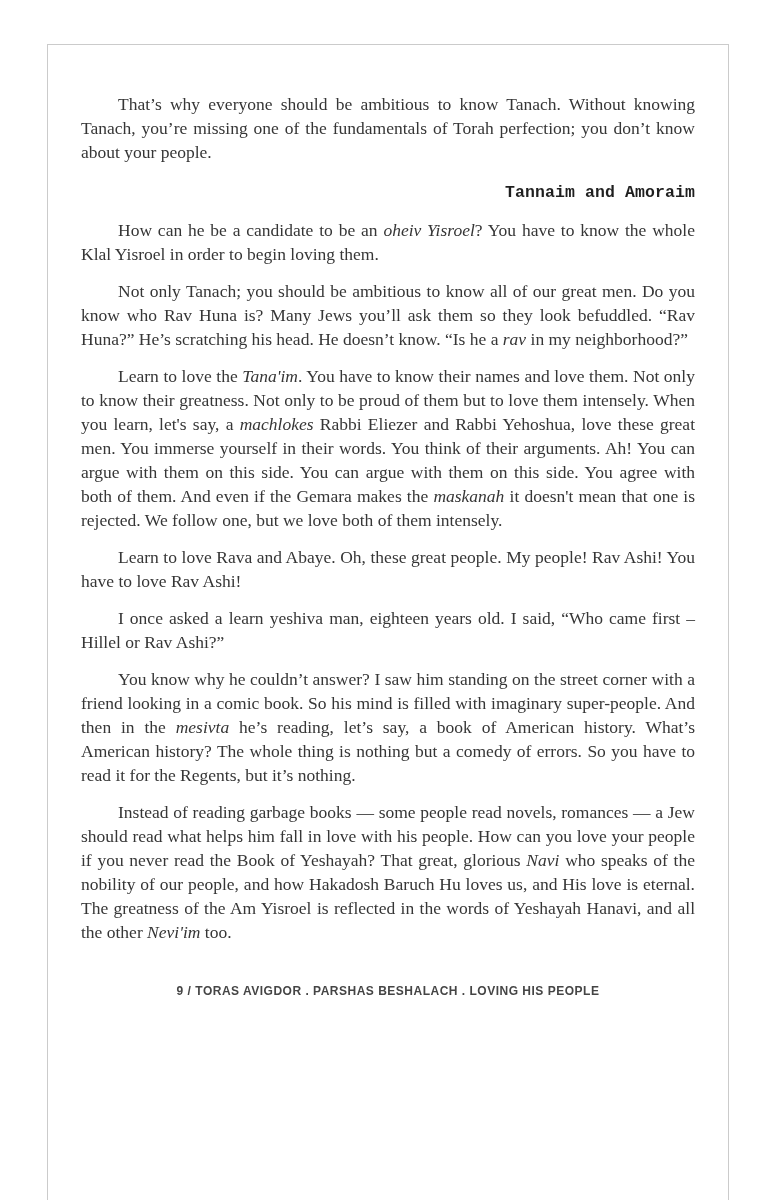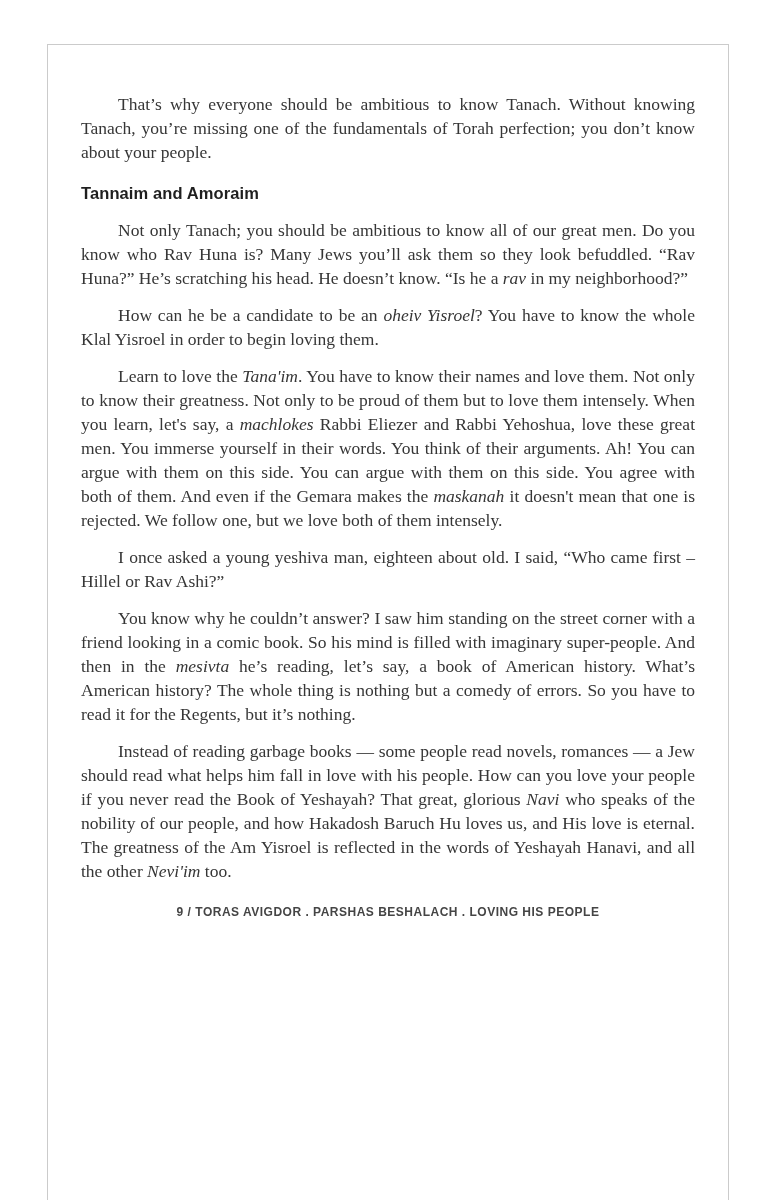--- a/index.html
+++ b/index.html
@@ -34,52 +34,53 @@
     color: #363636;
     text-align: justify;
     text-indent: 37px;
     margin: 0 0 13px 0;
     hyphens: none;
   }
   .para em {
     font-style: italic;
   }
   .heading {
-    font-family: Liberation Sans, sans-serif;
+    font-family: Liberation Mono, monospace;
     font-weight: 700;
     font-size: 16.5px;
     line-height: 20px;
     color: #1f1f1f;
-    text-align: left;
+    text-align: right;
     letter-spacing: 0.1px;
     margin: 19px 0 15px 0;
   }
   .footer {
     font-family: "Liberation Sans", sans-serif;
     font-weight: 700;
     font-size: 12px;
     letter-spacing: 0.5px;
     color: #454545;
     text-align: center;
-    margin-top: 22px;
+    margin-top: 40px;
     white-space: nowrap;
   }
 </style>
 </head>
 <body>
 
 <div class="canvas">
   <div class="page">
     <div>
         <p class="para"><span>That’s why everyone should be ambitious to know Tanach. Without knowing Tanach, you’re missing one of the fundamentals of Torah perfection; you don’t know about your people.</span></p>
         <h2 class="heading">Tannaim and Amoraim</h2>
+        <p class="para"><span>How can he be a candidate to be an </span><em>oheiv Yisroel</em><span>? You have to know the whole Klal Yisroel in order to begin loving them.</span></p>
         <p class="para"><span>Not only Tanach; you should be ambitious to know all of our great men. Do you know who Rav Huna is? Many Jews you’ll ask them so they look befuddled. “Rav Huna?” He’s scratching his head. He doesn’t know. “Is he a </span><em>rav</em><span> in my neighborhood?”</span></p>
-        <p class="para"><span>How can he be a candidate to be an </span><em>oheiv Yisroel</em><span>? You have to know the whole Klal Yisroel in order to begin loving them.</span></p>
         <p class="para"><span>Learn to love the </span><em>Tana'im</em><span>. You have to know their names and love them. Not only to know their greatness. Not only to be proud of them but to love them intensely. When you learn, let's say, a </span><em>machlokes</em><span> Rabbi Eliezer and Rabbi Yehoshua, love these great men. You immerse yourself in their words. You think of their arguments. Ah! You can argue with them on this side. You can argue with them on this side. You agree with both of them. And even if the Gemara makes the </span><em>maskanah</em><span> it doesn't mean that one is rejected. We follow one, but we love both of them intensely.</span></p>
-        <p class="para"><span>I once asked a young yeshiva man, eighteen about old. I said, “Who came first – Hillel or Rav Ashi?”</span></p>
+        <p class="para"><span>Learn to love Rava and Abaye. Oh, these great people. My people! Rav Ashi! You have to love Rav Ashi!</span></p>
+        <p class="para"><span>I once asked a learn yeshiva man, eighteen years old. I said, “Who came first – Hillel or Rav Ashi?”</span></p>
         <p class="para"><span>You know why he couldn’t answer? I saw him standing on the street corner with a friend looking in a comic book. So his mind is filled with imaginary super-people. And then in the </span><em>mesivta</em><span> he’s reading, let’s say, a book of American history. What’s American history? The whole thing is nothing but a comedy of errors. So you have to read it for the Regents, but it’s nothing.</span></p>
         <p class="para"><span>Instead of reading garbage books — some people read novels, romances — a Jew should read what helps him fall in love with his people. How can you love your people if you never read the Book of Yeshayah? That great, glorious </span><em>Navi</em><span> who speaks of the nobility of our people, and how Hakadosh Baruch Hu loves us, and His love is eternal. The greatness of the Am Yisroel is reflected in the words of Yeshayah Hanavi, and all the other </span><em>Nevi'im</em><span> too.</span></p>
       </div>
     <div class="footer">
       <span>9 / TORAS AVIGDOR . PARSHAS BESHALACH . LOVING HIS PEOPLE</span>
     </div>
   </div>
 </div>
 
 </body></html>

